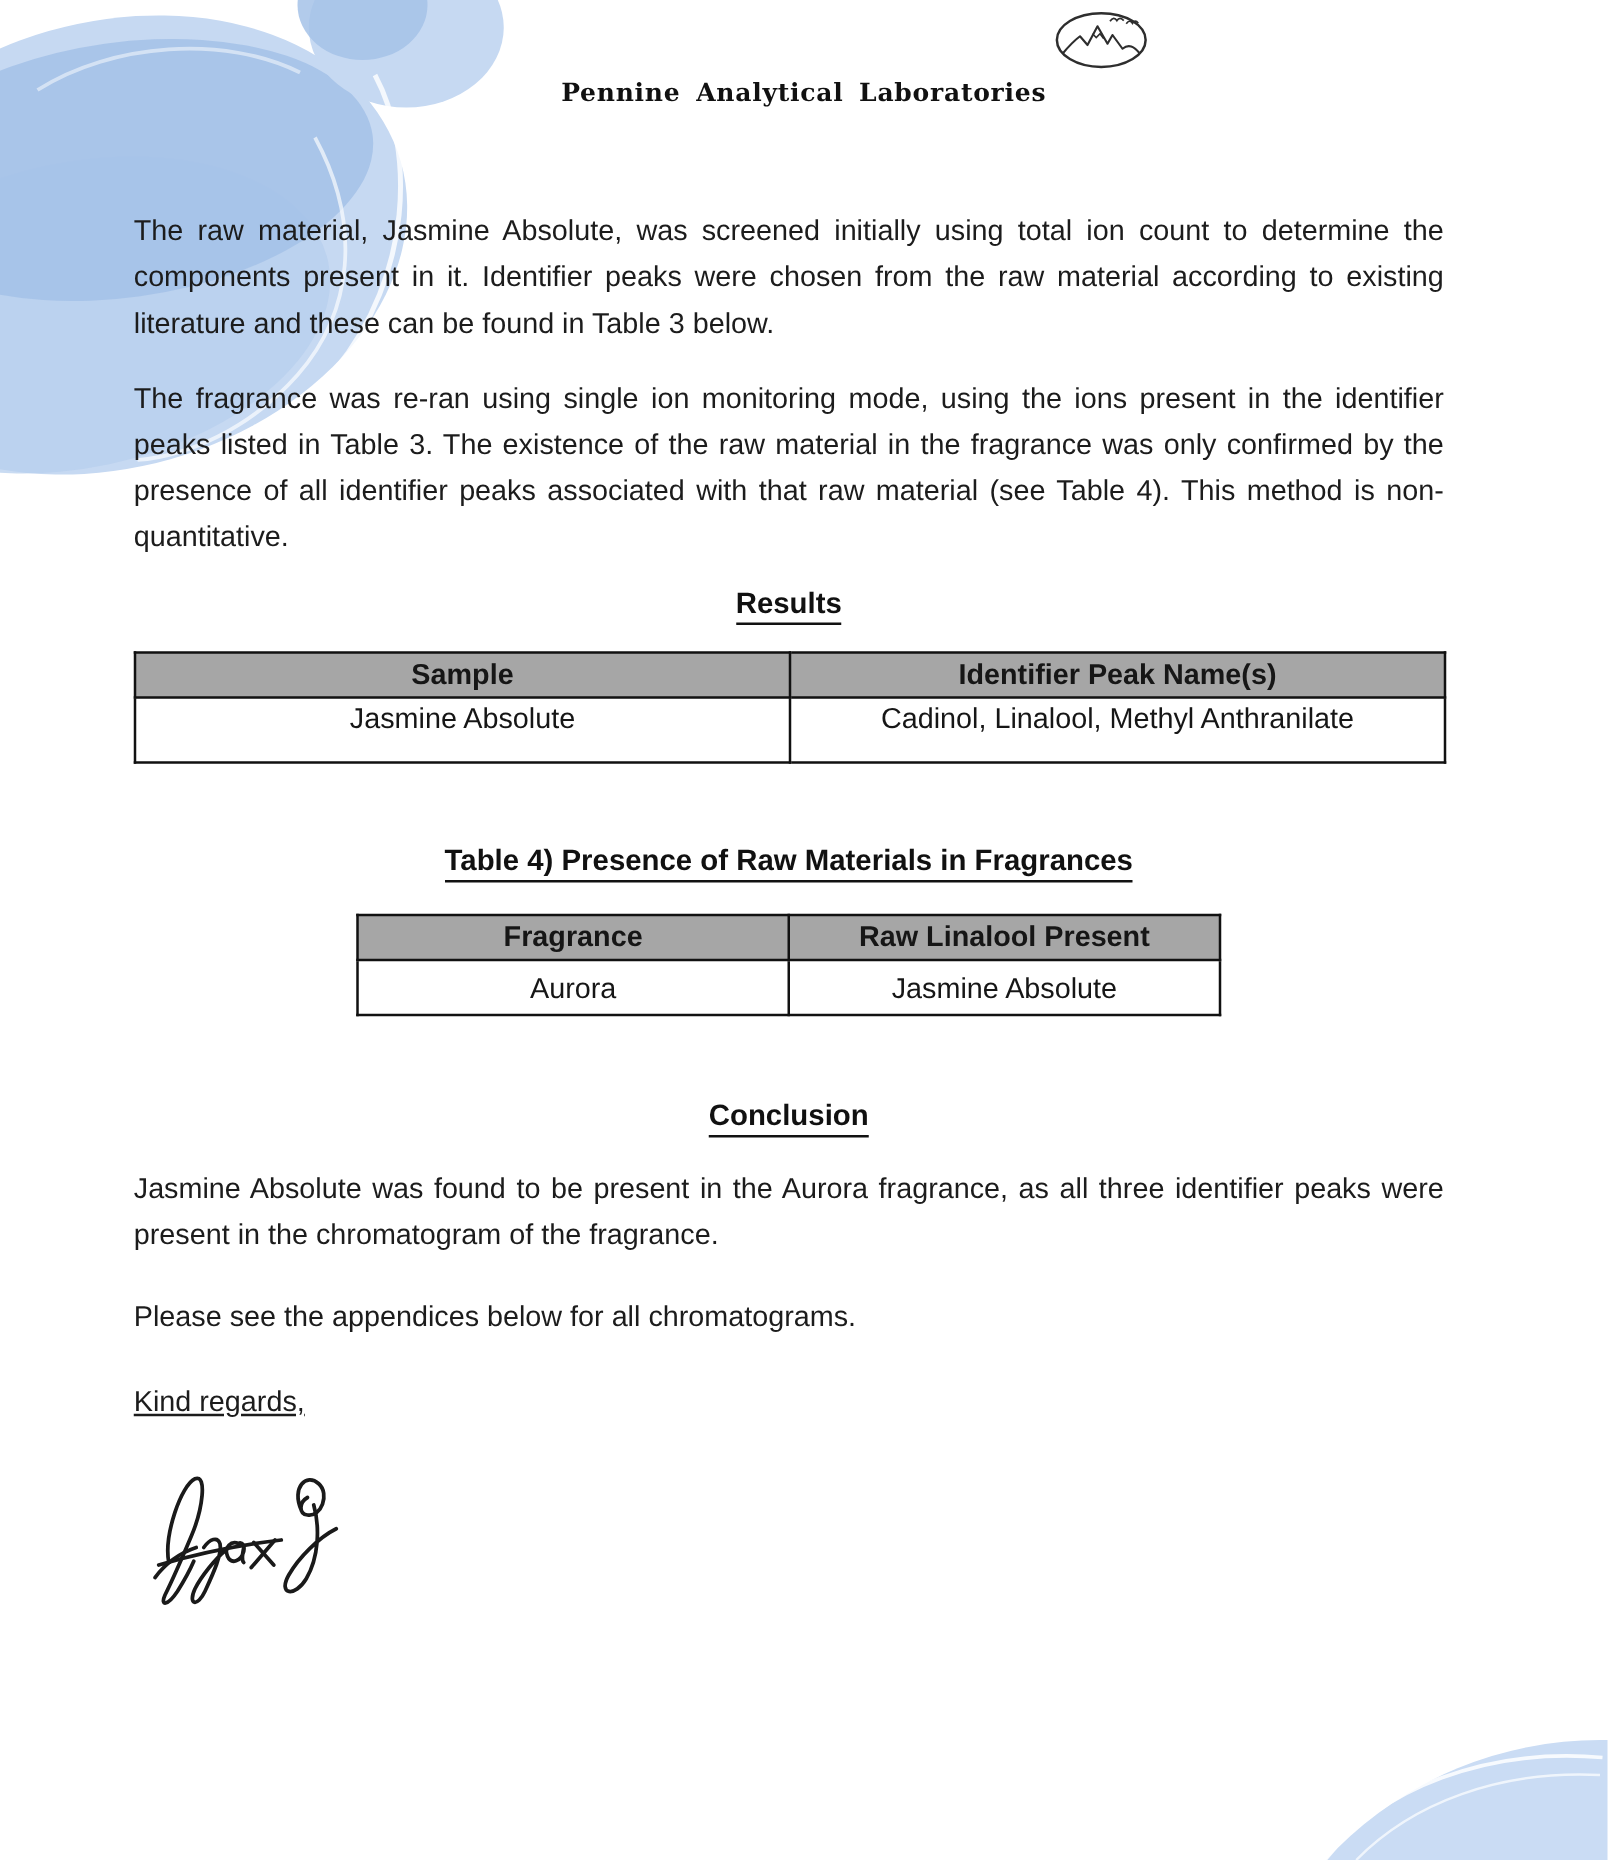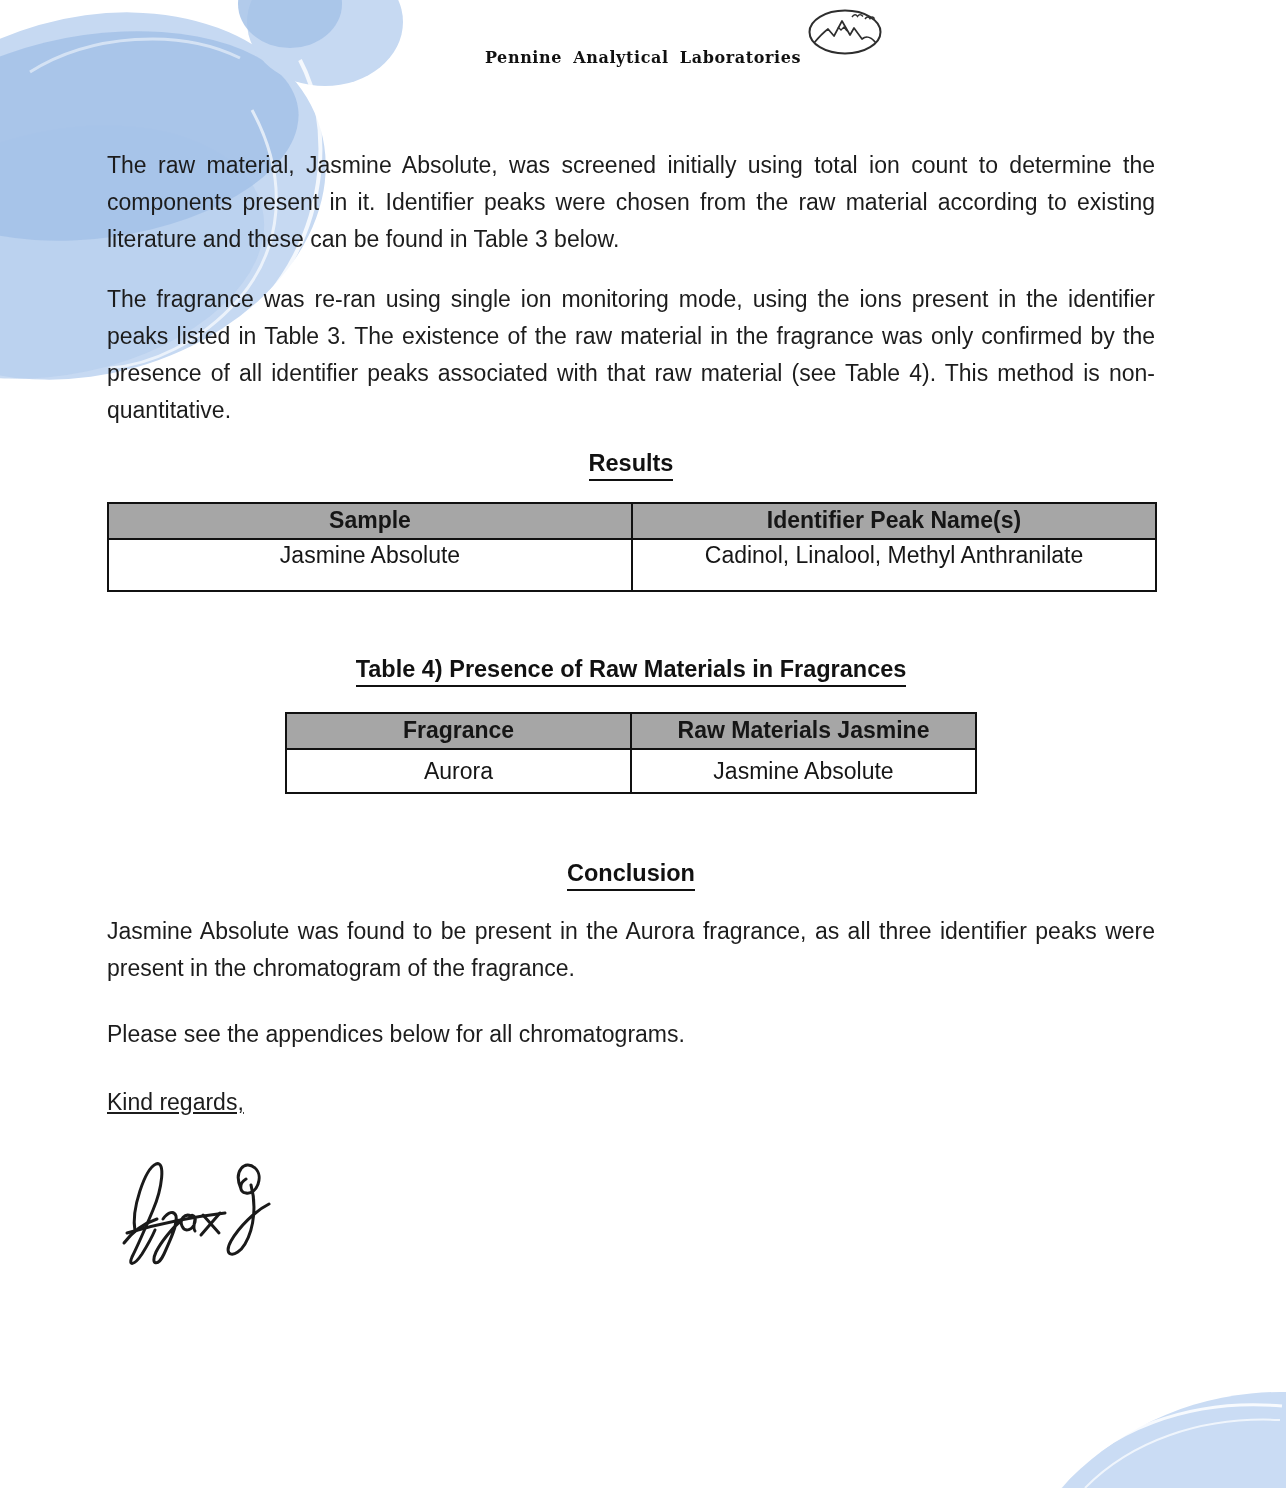--- a/index.html
+++ b/index.html
@@ -31,25 +31,25 @@
     font-family: "DejaVu Serif", "Liberation Serif", serif;
     font-weight: bold;
     font-size: 99px;
     line-height: 0.95;
     letter-spacing: 1px;
     color: #0d0d0d;
   }
   .logo-subtitle {
     font-family: "DejaVu Serif", "Liberation Serif", serif;
     font-weight: bold;
-    font-size: 16px;
+    font-size: 20px;
     letter-spacing: 0.6px;
     word-spacing: 5px;
     color: #111;
-    margin-top: 2px;
+    margin-top: 16px;
     white-space: nowrap;
   }
   .logo-badge {
     position: absolute;
     top: -40px;
     right: -82px;
     width: 76px; height: 50px;
   }
 
   
@@ -191,21 +191,21 @@
   </div>
 
   <table class="doc-table t4">
     <colgroup>
         <col>
         <col>
       </colgroup>
     <thead>
       <tr>
         <th bgcolor="#a6a6a6">Fragrance</th>
-        <th bgcolor="#a6a6a6">Raw Materials Jasmine</th>
+        <th bgcolor="#a6a6a6">Raw Linalool Present</th>
       </tr>
     </thead>
     <tbody>
       <tr>
         <td>Aurora</td>
         <td>Jasmine Absolute</td>
       </tr>
     </tbody>
   </table>
 

